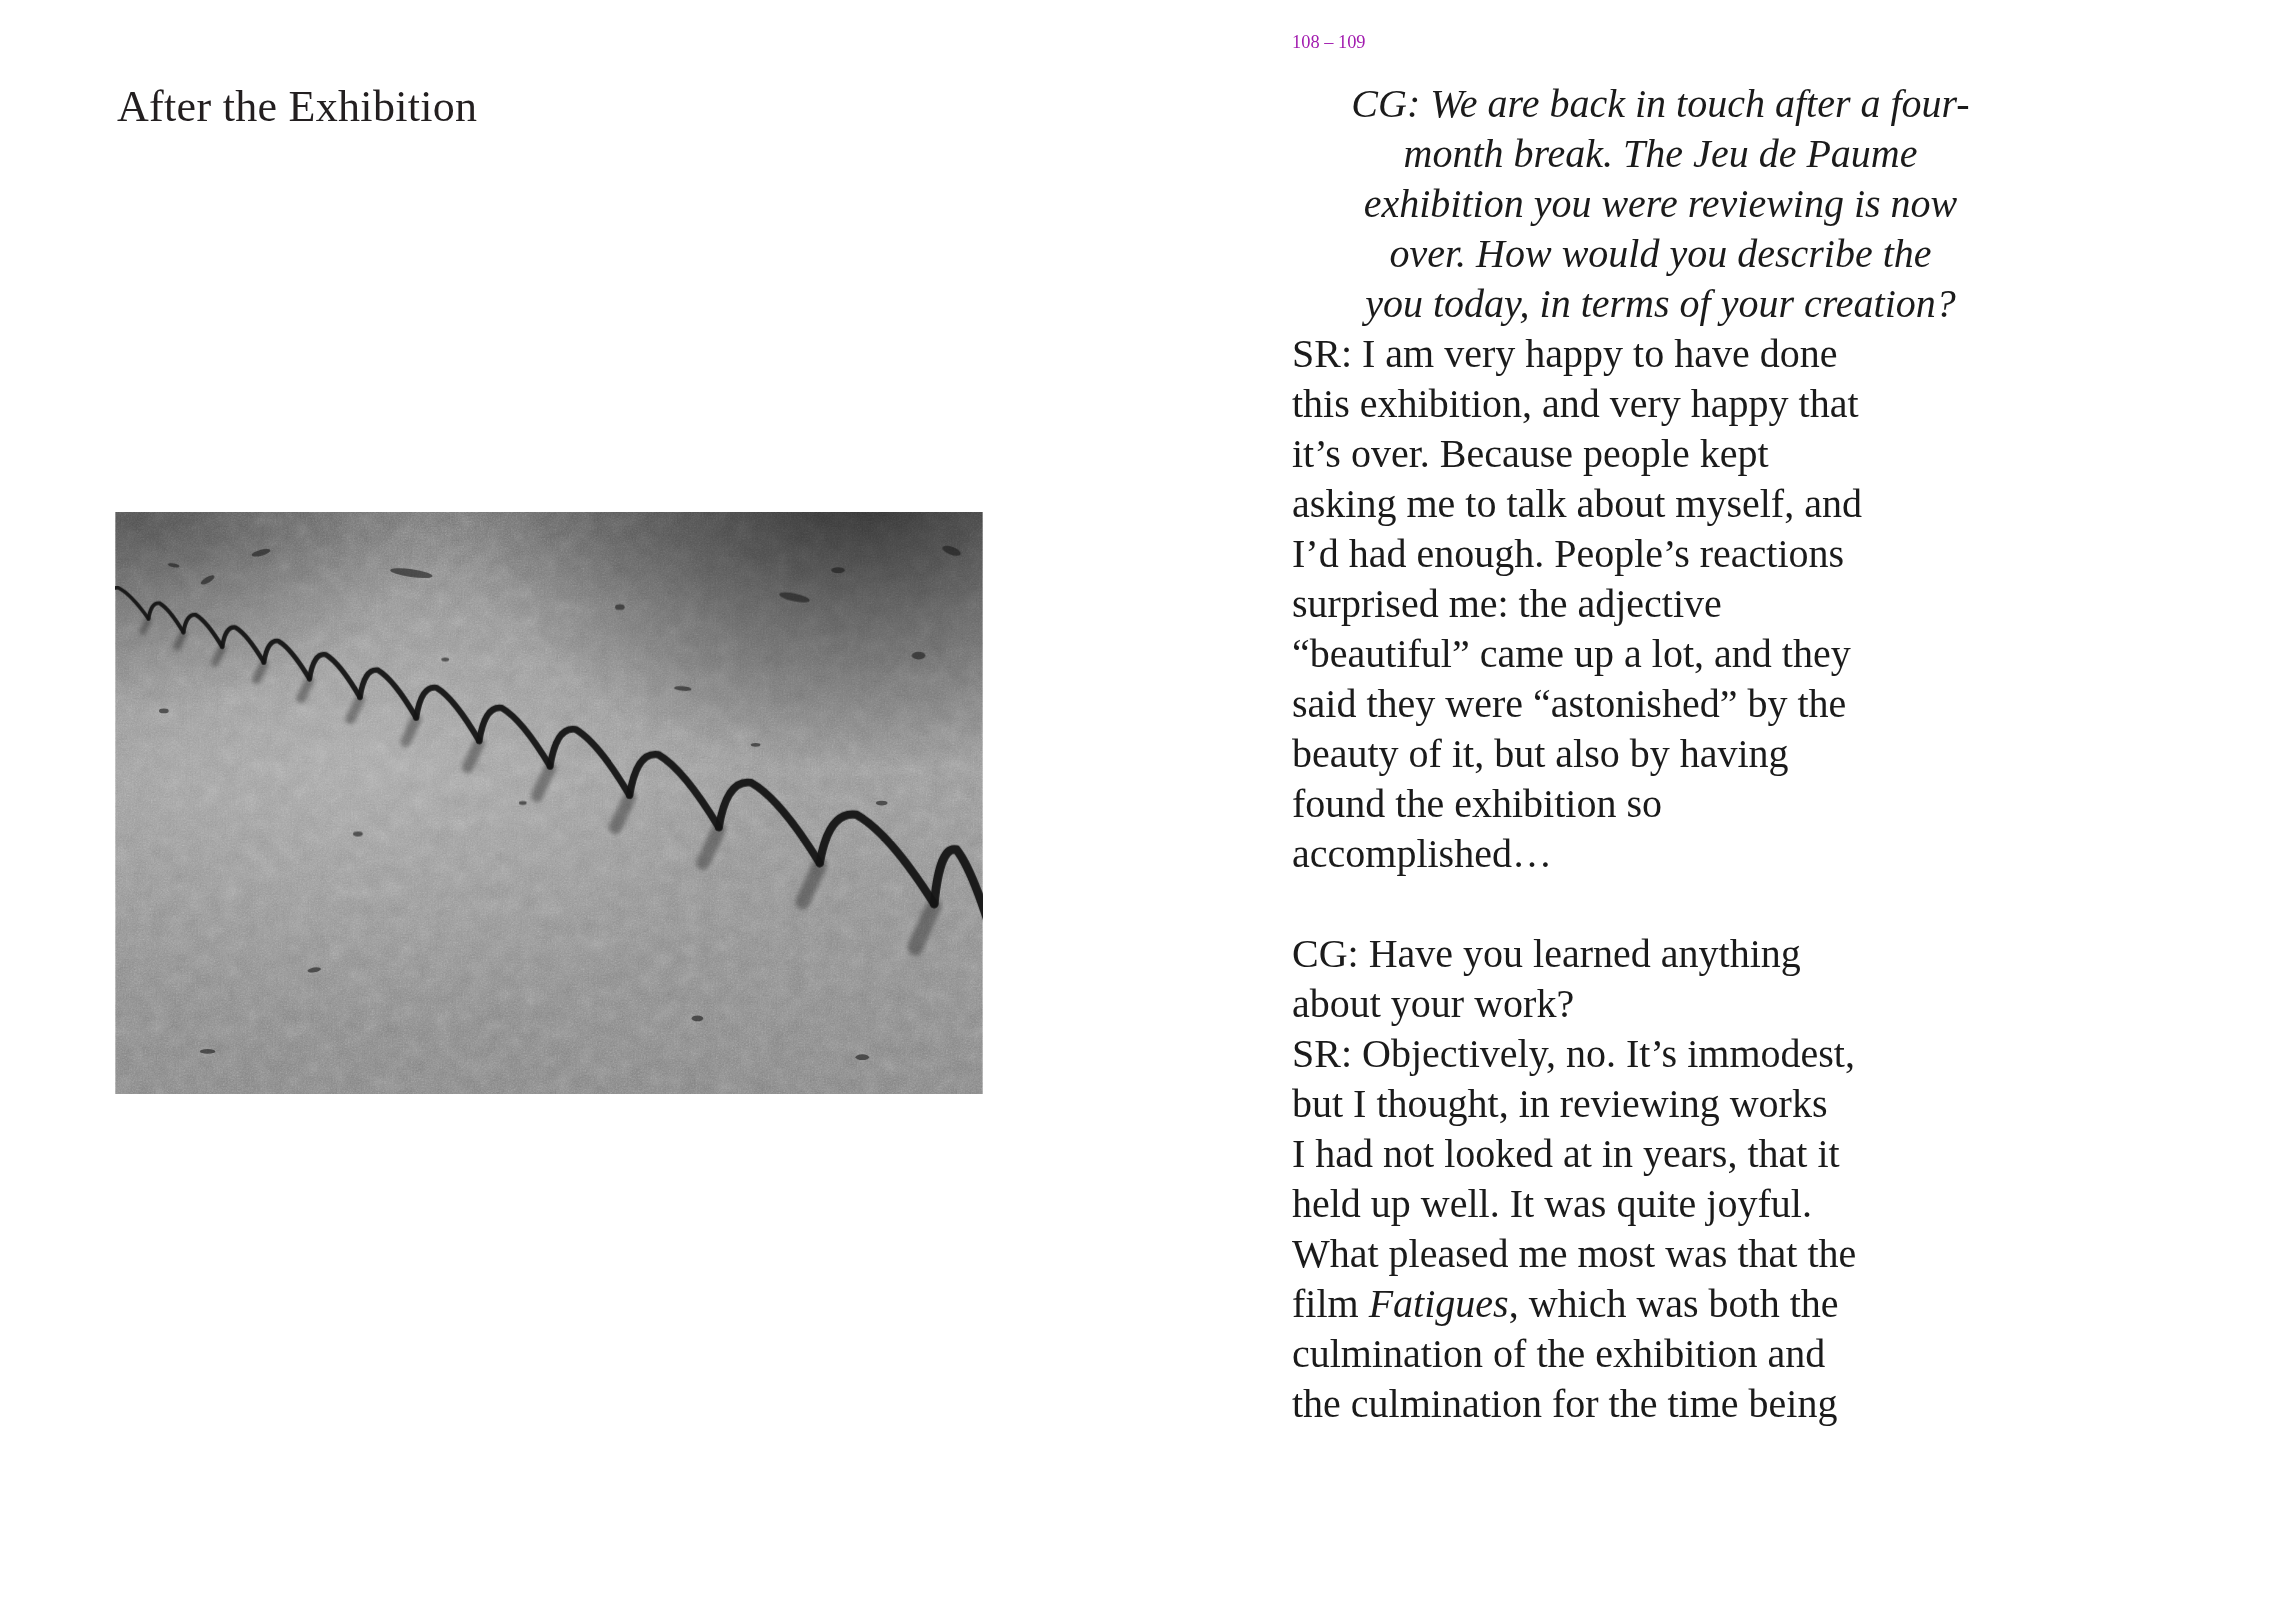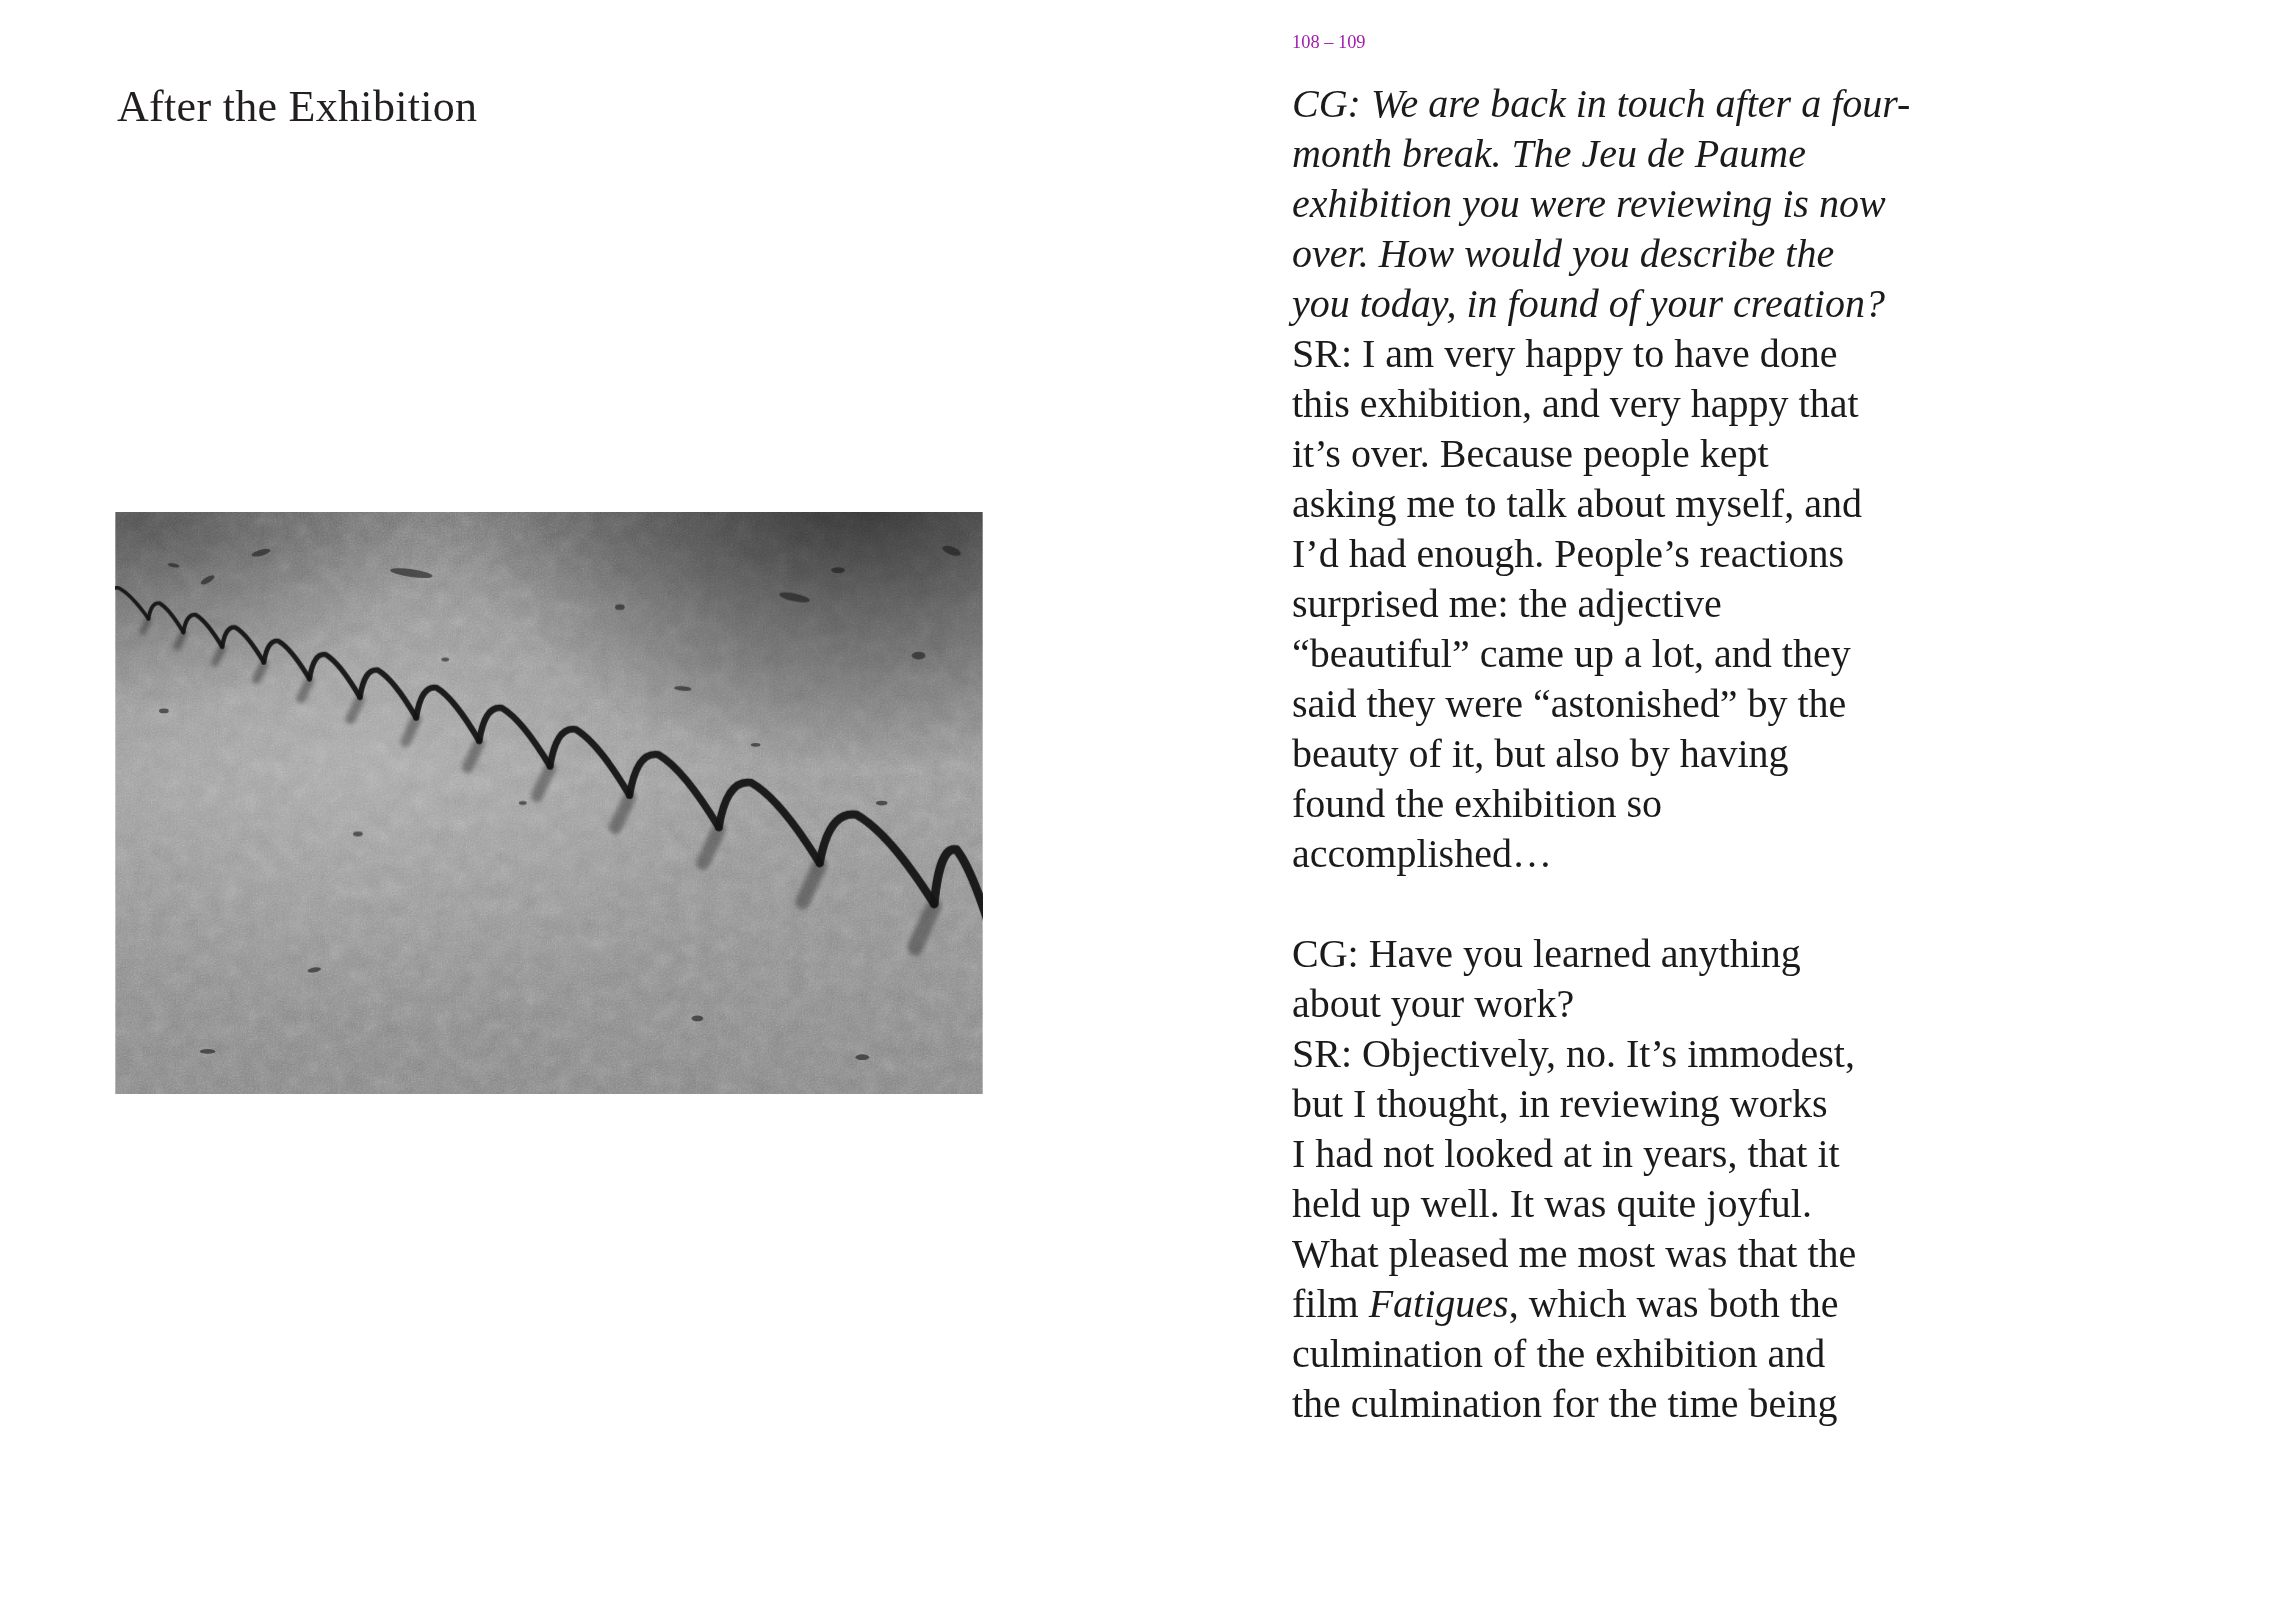--- a/index.html
+++ b/index.html
@@ -51,21 +51,21 @@
     left: 1292px;
     top: 79px;
     width: 737px;
   }
   .line {
     font-size: 40px;
     line-height: 50px;
     white-space: pre;
     letter-spacing: 0px;
   }
-  .it { font-style: italic; }
+  .it { font-style: italic; text-align: center; }
   .gap { height: 50px; }
 </style>
 </head>
 <body>
 
 <div class="spread">
 
   <div class="chapter-title">After the Exhibition</div>
 
   <div class="photo-frame">
@@ -170,21 +170,21 @@
 
   <div class="folio">108 – 109</div>
 
   <div class="column">
 
     <div>
       <div class="line it">CG: We are back in touch after a four-</div>
       <div class="line it">month break. The Jeu de Paume</div>
       <div class="line it">exhibition you were reviewing is now</div>
       <div class="line it">over. How would you describe the</div>
-      <div class="line it">you today, in found of your creation?</div>
+      <div class="line it">you today, in terms of your creation?</div>
     </div>
 
     <div>
       <div class="line">SR: I am very happy to have done</div>
       <div class="line">this exhibition, and very happy that</div>
       <div class="line">it’s over. Because people kept</div>
       <div class="line">asking me to talk about myself, and</div>
       <div class="line">I’d had enough. People’s reactions</div>
       <div class="line">surprised me: the adjective</div>
       <div class="line">“beautiful” came up a lot, and they</div>

